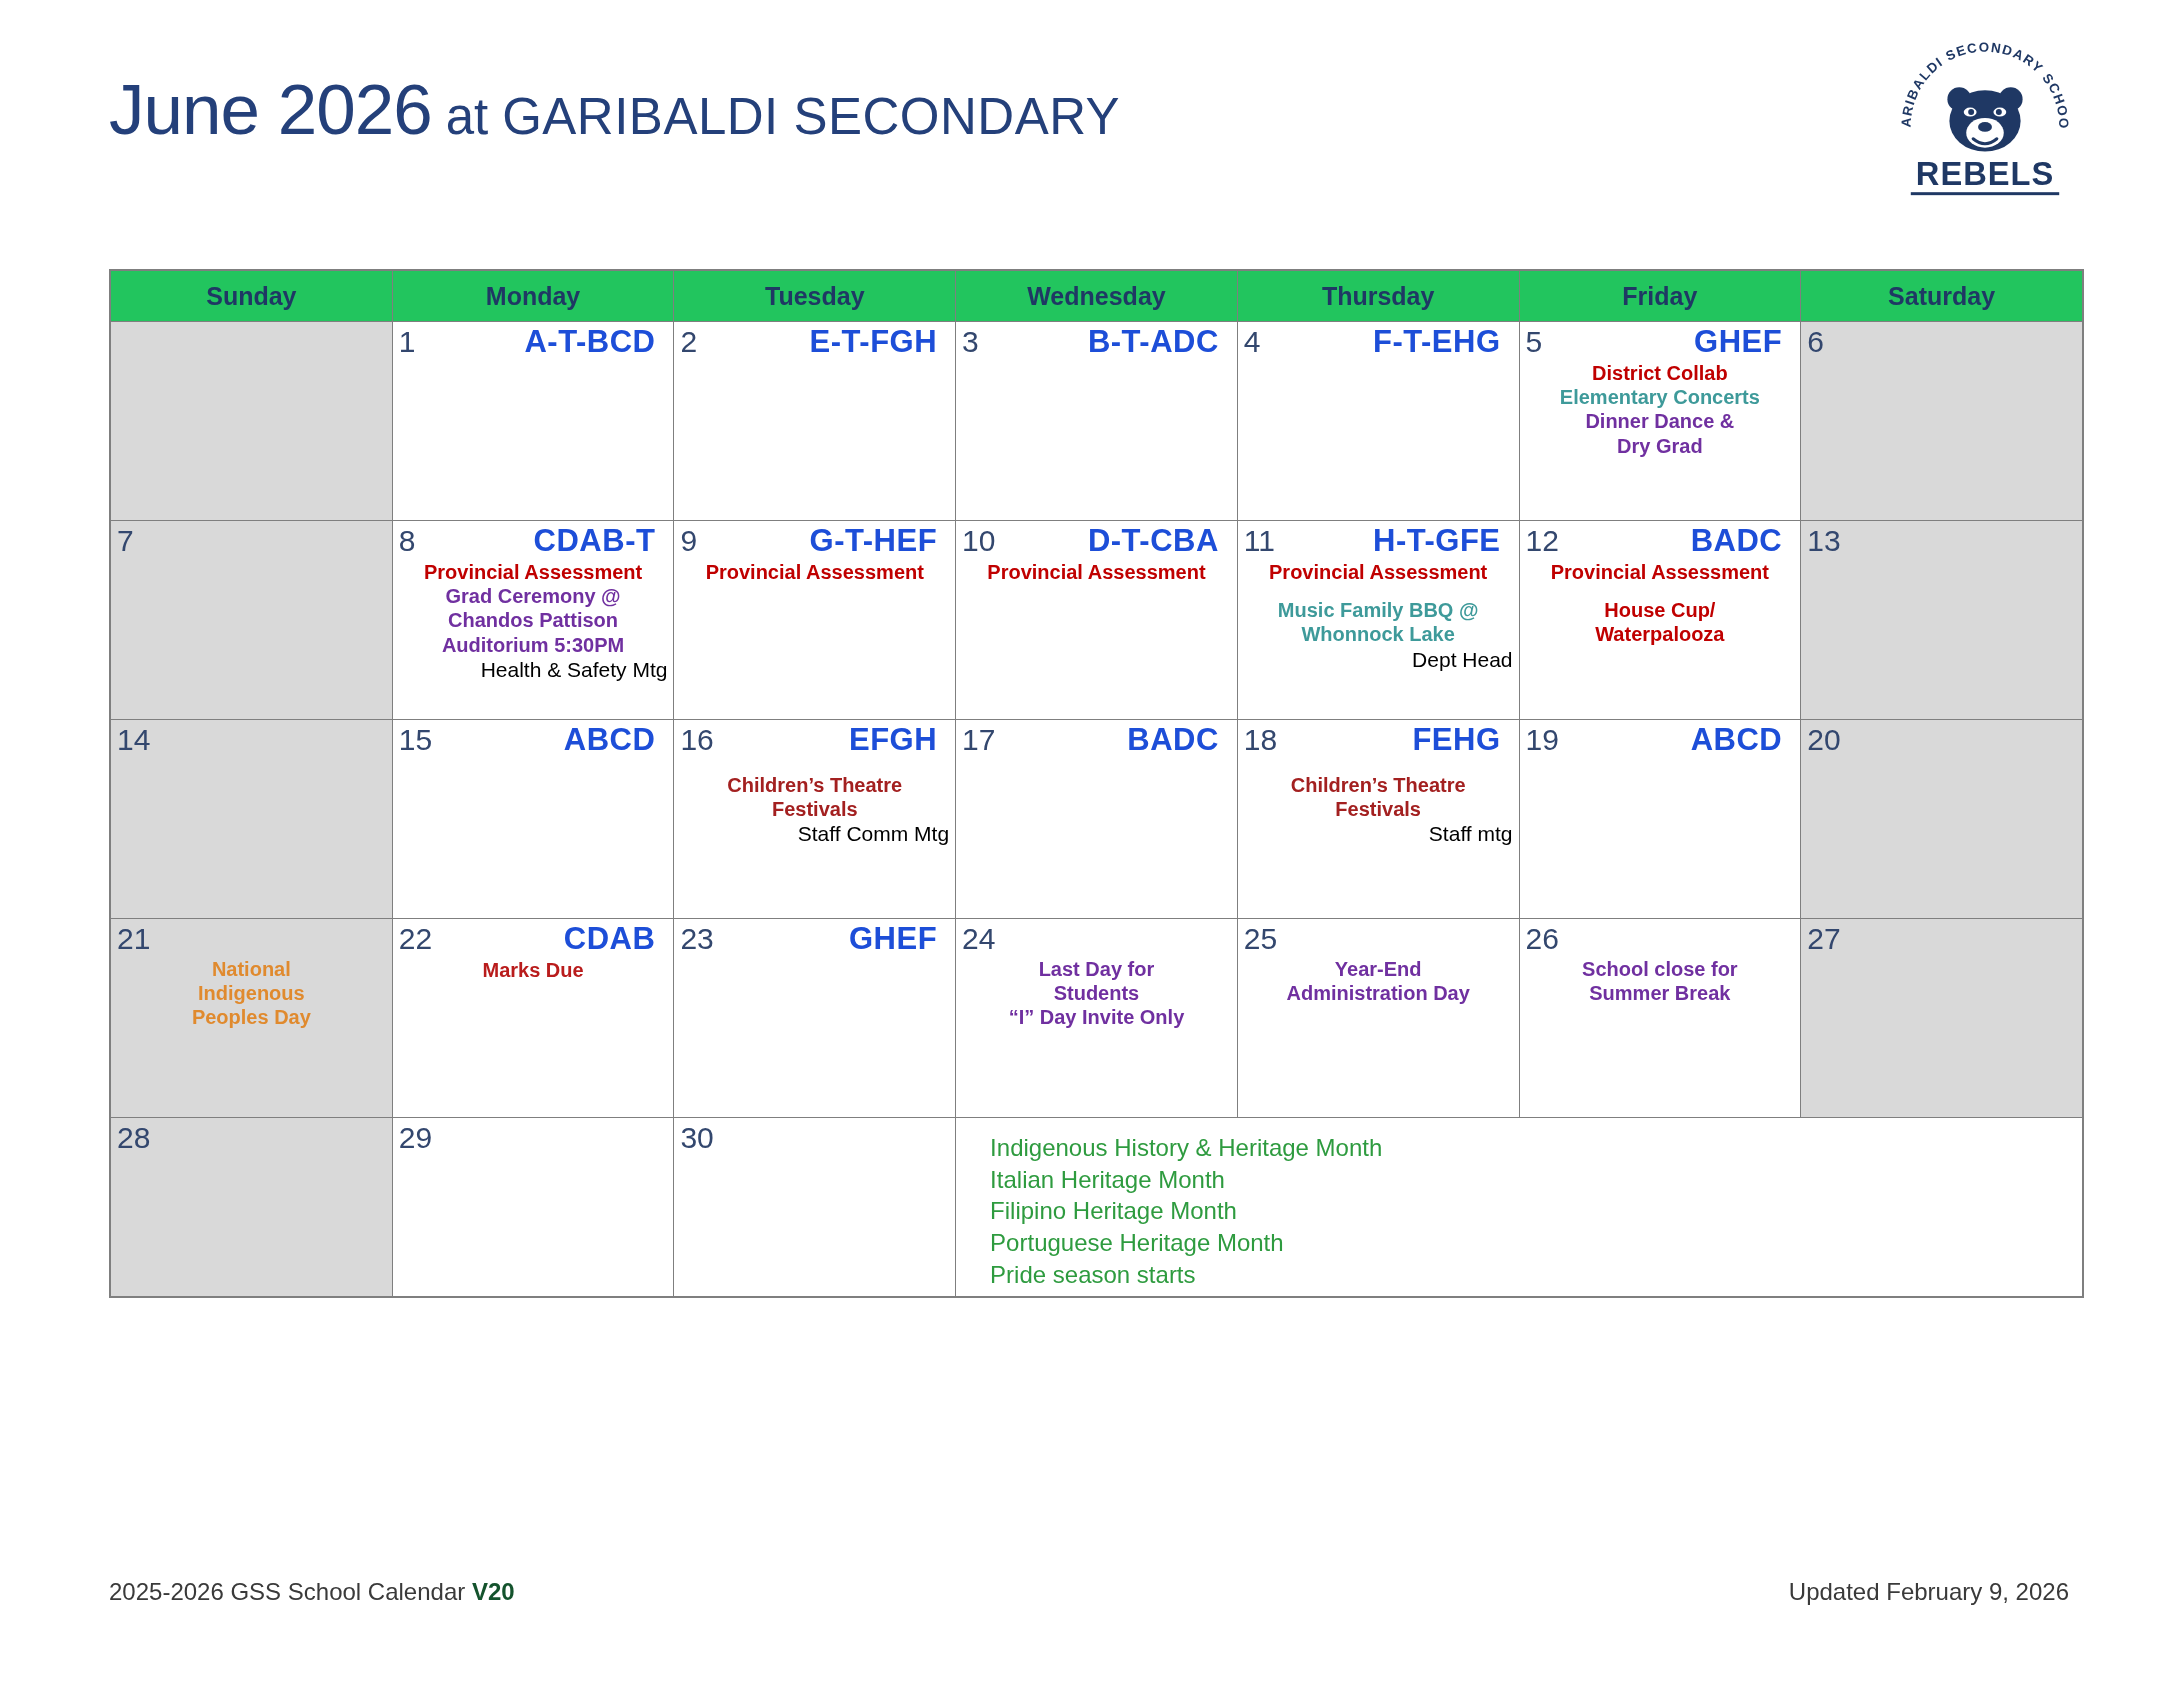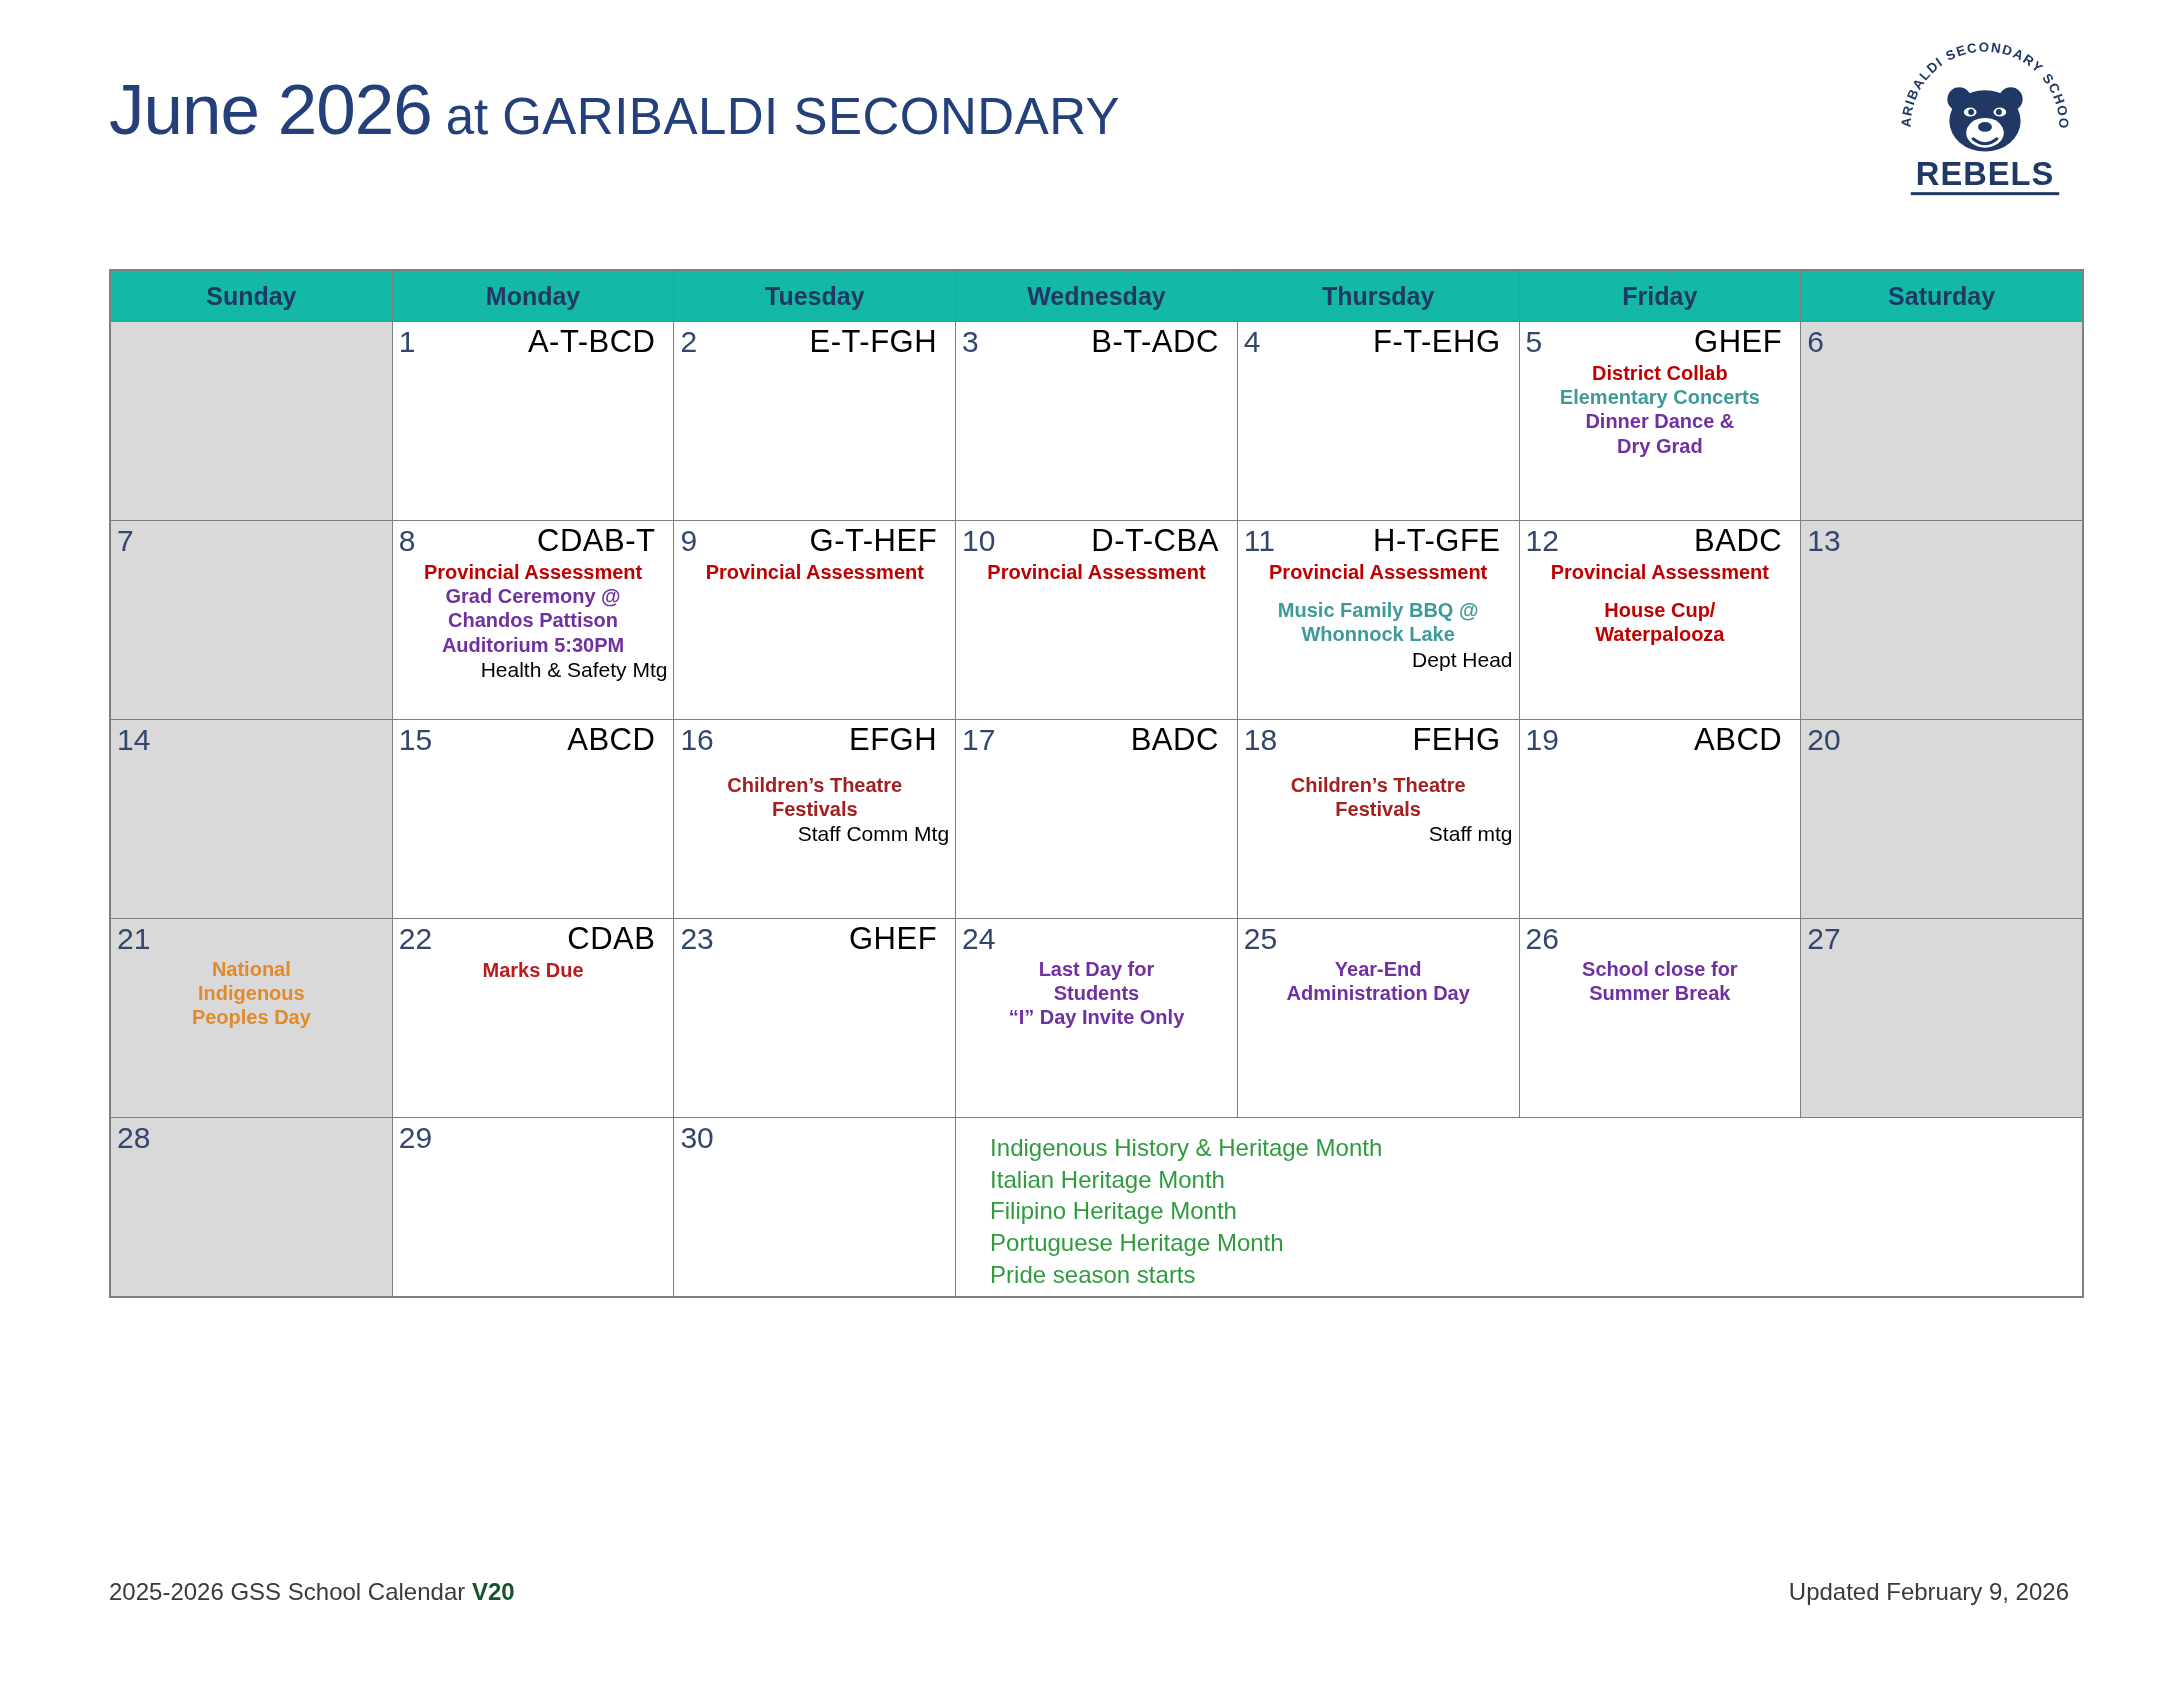--- a/index.html
+++ b/index.html
@@ -74,21 +74,21 @@
     width: 1975px;
     border: 1.5px solid #7f7f7f;
     box-sizing: border-box;
   }
   table.cal {
     border-collapse: collapse;
     table-layout: fixed;
     width: 100%;
   }
   table.cal th {
-    background: #14b8a6;
+    background: #22c55e;
     color: #1f3864;
     font-size: 25px;
     font-weight: bold;
     height: 48px;
     border: 1.5px solid #7f7f7f;
     text-align: center;
     vertical-align: middle;
   }
   table.cal td {
     border: 1.5px solid #7f7f7f;
@@ -103,22 +103,22 @@
   }
   .daynum {
     font-size: 30px;
     color: #33476e;
     font-weight: 400;
     line-height: 1.05;
     display: inline-block;
   }
   .daycode {
     font-size: 31px;
-    font-weight: normal;
-    color: #000000;
+    font-weight: bold;
+    color: #1d4ed8;
     float: right;
     margin-right: 12px;
     line-height: 1.05;
     letter-spacing: 0.5px;
   }
   .events {
     clear: both;
     padding-top: 2px;
     text-align: center;
   }

